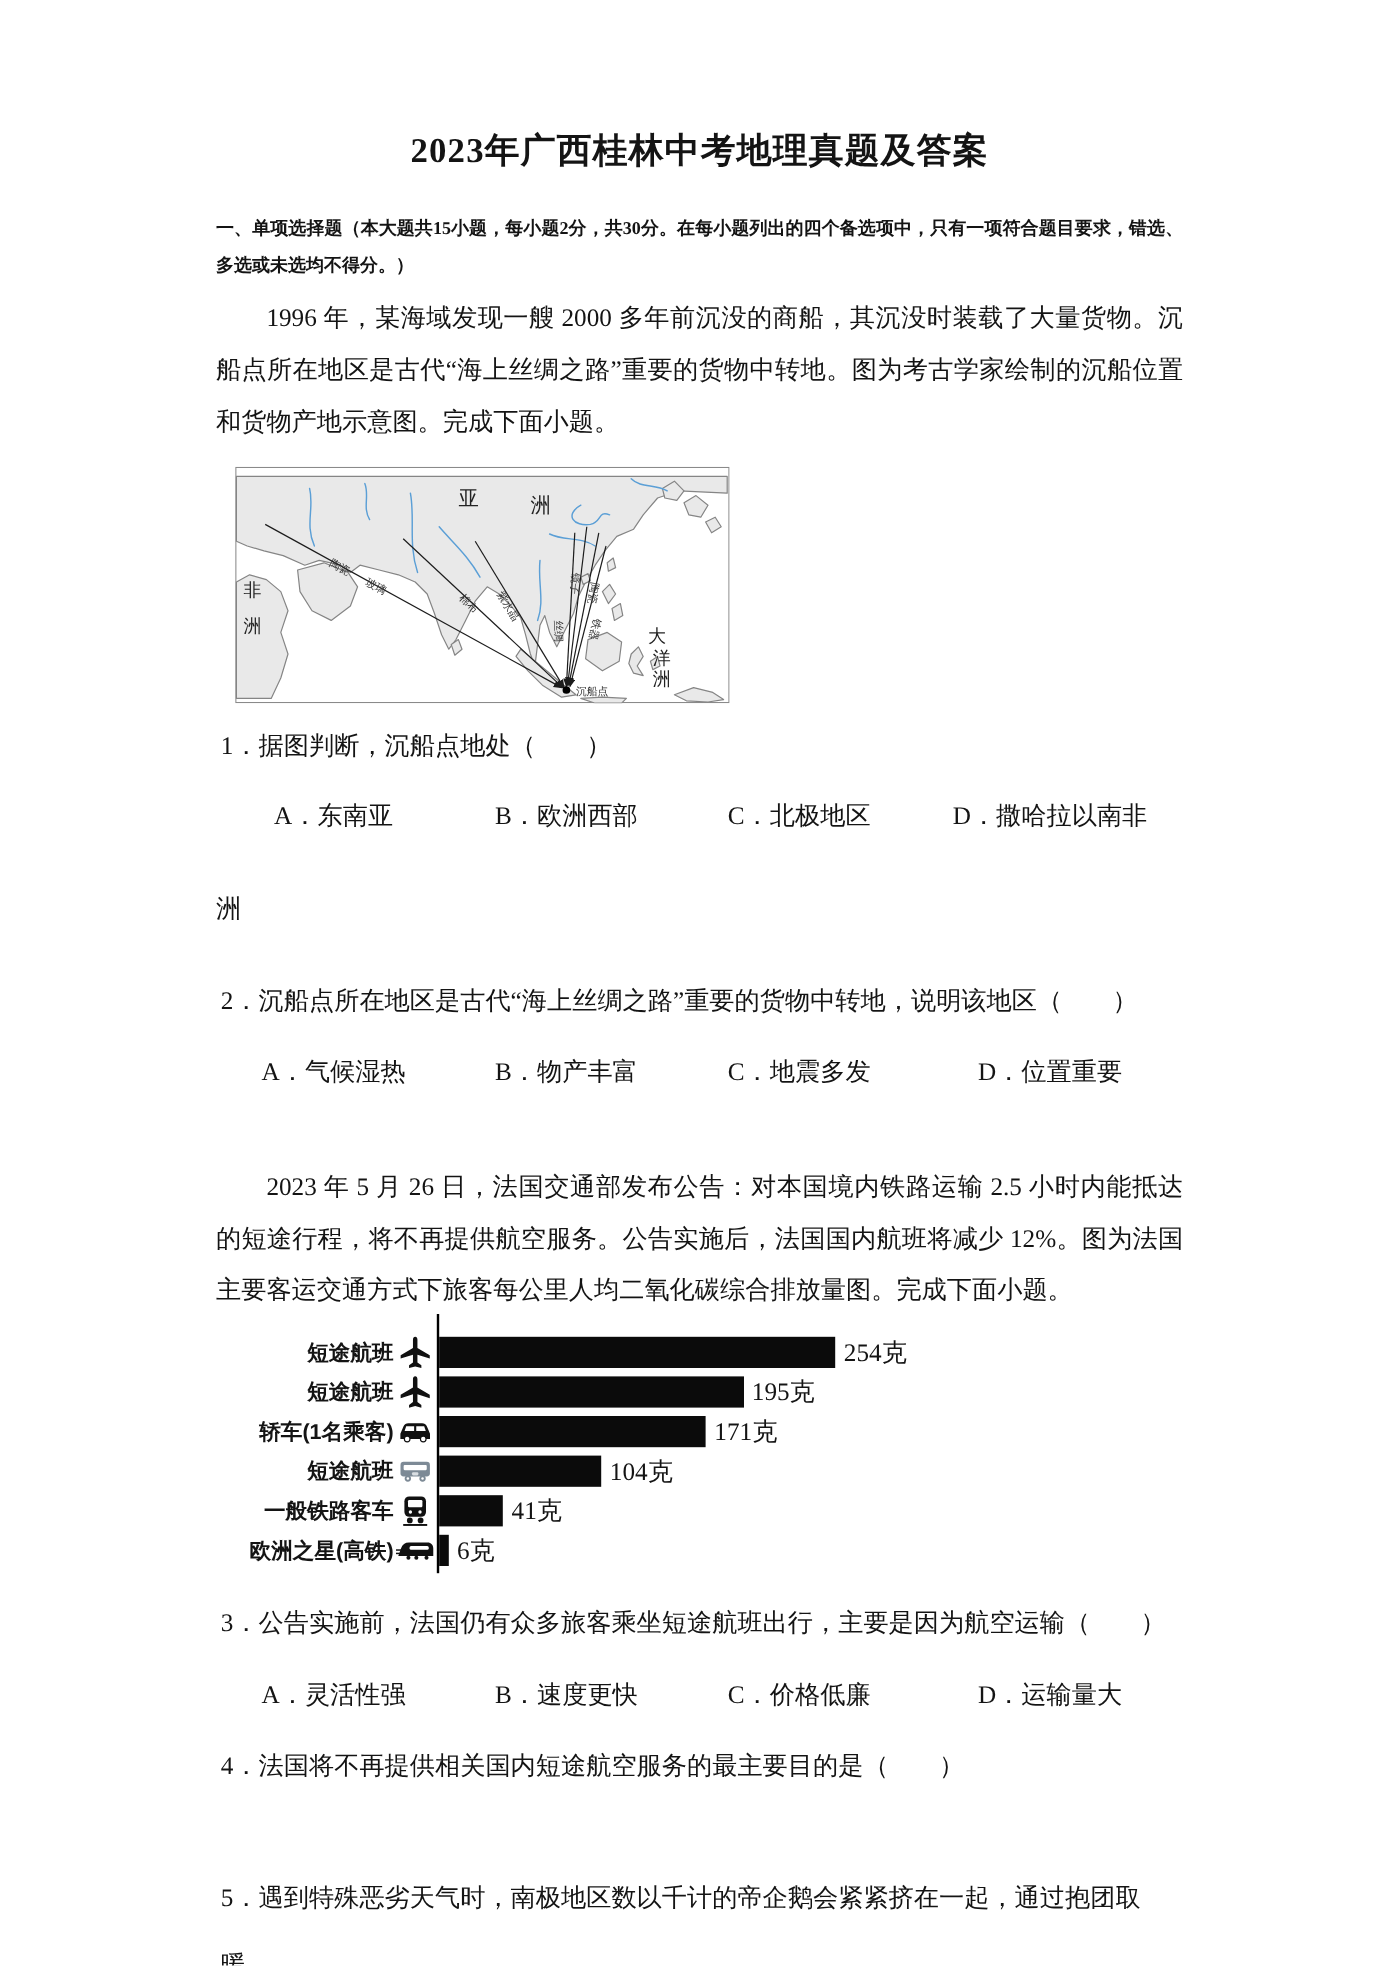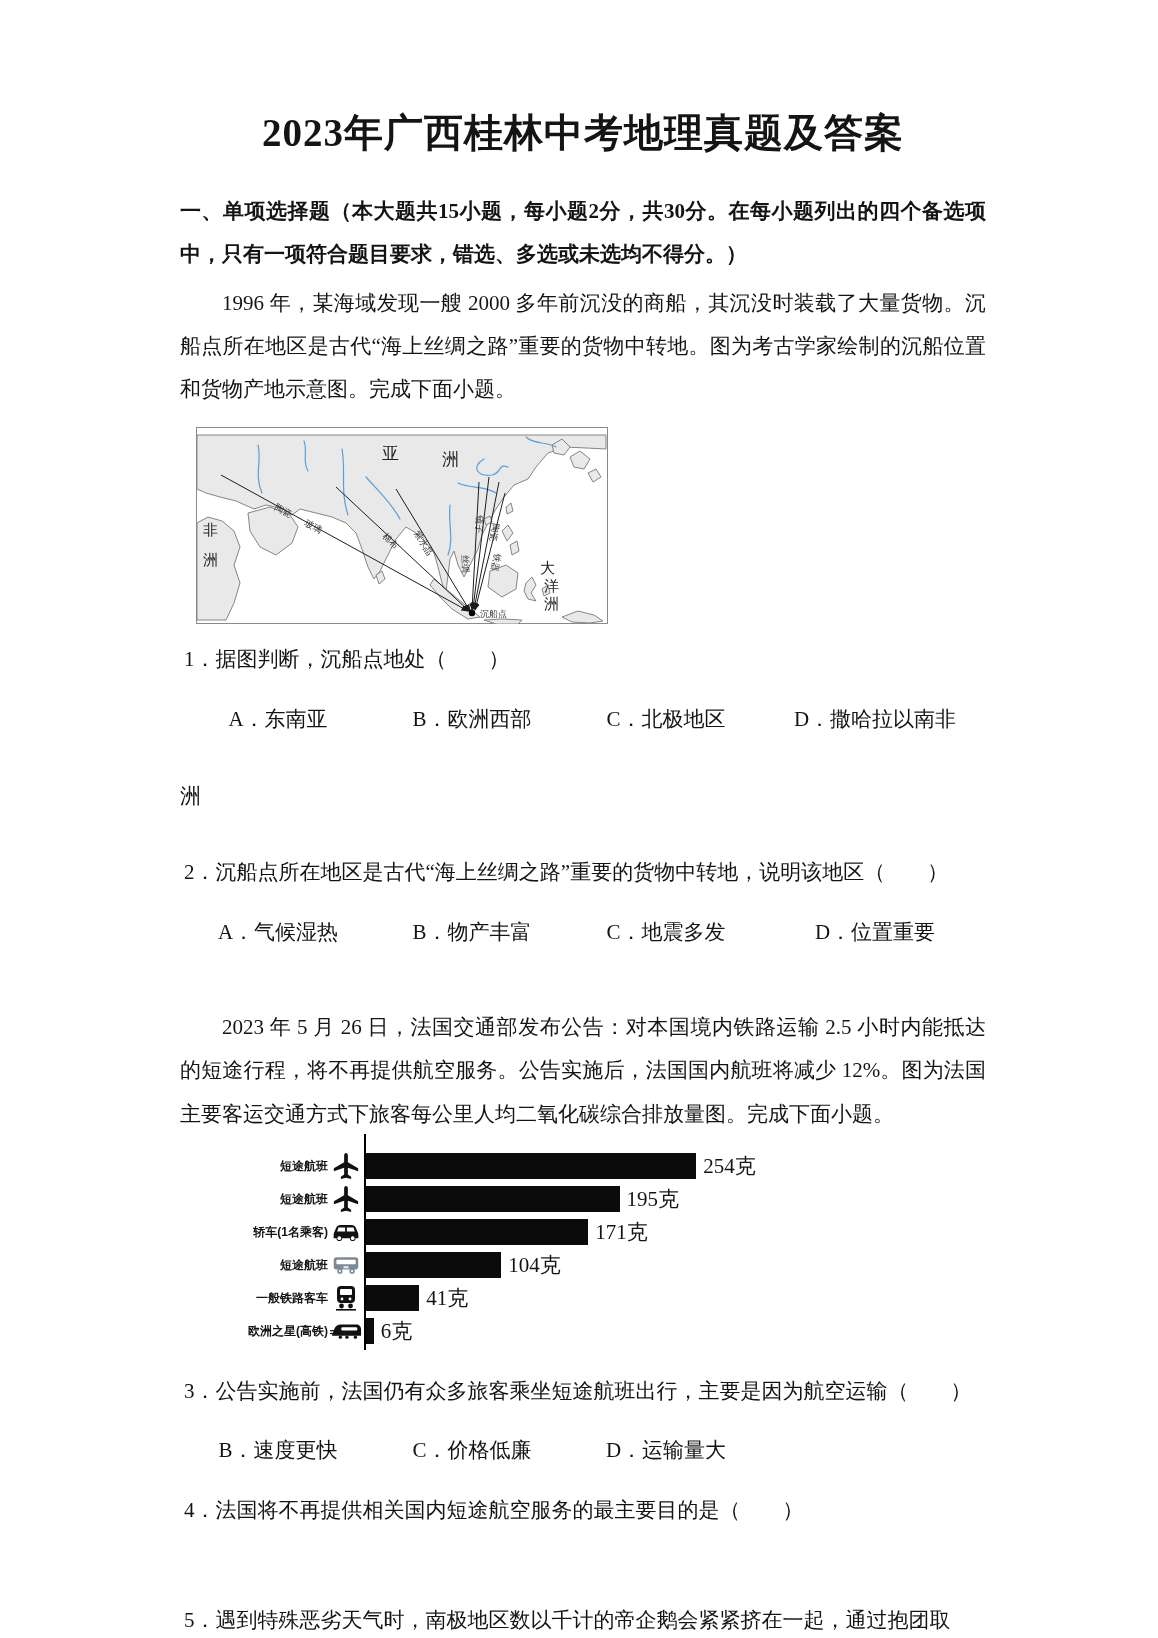--- a/index.html
+++ b/index.html
@@ -2,25 +2,25 @@
 <html><head>
 <meta charset="utf-8">
 <style>
   html,body{margin:0;padding:0;background:#ffffff;}
   body{
     width:1158px;height:1638px;position:relative;overflow:hidden;
     font-family:"Liberation Serif","DejaVu Serif",serif;color:#141414;
   }
   .page{padding:106px 172px 0 180px;}
   .doc-title{
-    text-align:center;font-size:39px;font-weight:bold;letter-spacing:1px;
+    text-align:center;font-size:29px;font-weight:bold;letter-spacing:1px;
     margin:0 0 30px 0;
   }
   .section-heading{
-    font-size:21px;font-weight:bold;line-height:2.05;margin:0 0 6px 0;
+    font-size:15px;font-weight:bold;line-height:2.05;margin:0 0 6px 0;
     text-align:justify;
   }
   .passage{
     font-size:21px;line-height:2.05;text-indent:2em;margin:0;
     text-align:justify;
   }
   .map-fig{margin:16px 0 8px 16px;width:412px;}
   .map-fig svg{display:block;}
   .qline{font-size:21px;line-height:2.65;margin:4px;}
   .opt-row{
@@ -31,21 +31,21 @@
   .overflow-line{font-size:21px;line-height:2.65;}
   .gap-lg{height:46px;}
 
   
   .chart{position:relative;margin:14px 0 16px 0;width:620px;}
   .chart-axis{position:absolute;left:184px;top:-16px;bottom:-2px;width:2px;background:#000;}
   .crow{display:flex;align-items:center;height:33px;}
   .clabel{
     width:148px;text-align:right;flex:0 0 148px;
     font-family:"Liberation Sans","DejaVu Sans",sans-serif;
-    font-weight:bold;font-size:12px;letter-spacing:0;white-space:nowrap;
+    font-weight:bold;font-size:18px;letter-spacing:0;white-space:nowrap;
   }
   .cicon{width:36px;flex:0 0 36px;display:flex;justify-content:center;align-items:center;}
   .cbar{height:26px;background:#0b0b0b;margin-left:2px;flex:0 0 auto;}
   .cval{margin-left:7px;font-size:21px;white-space:nowrap;}
 
   .map-land{fill:#e9e9e9;stroke:#858585;stroke-width:1;stroke-linejoin:round;}
   .map-river{fill:none;stroke:#5b9fd6;stroke-width:1.2;stroke-linecap:round;}
   .map-arrow{stroke:#1c1c1c;stroke-width:1;}
   .map-route-label{font-size:9px;fill:#333;font-family:"Liberation Serif",serif;}
   .map-cont-label{fill:#222;font-family:"Liberation Serif",serif;}
@@ -257,20 +257,21 @@
           <rect x="0" y="10" width="3.4" height="1.3" fill="#111"></rect>
         </svg>
       </span>
       <span class="cbar" style="width: 7.8px; background: rgb(11, 11, 11);"></span>
       <span class="cval">6克</span>
     </div>
   </div>
 
   <p class="qline"><span>3．</span><span>公告实施前，法国仍有众多旅客乘坐短途航班出行，主要是因为航空运输（　　）</span></p>
   <div class="opt-row">
+    <span class="opt"><span>A．</span><span>灵活性强</span></span>
     <span class="opt"><span>B．</span><span>速度更快</span></span>
     <span class="opt"><span>C．</span><span>价格低廉</span></span>
     <span class="opt"><span>D．</span><span>运输量大</span></span>
   </div>
 
   <p class="qline"><span>4．</span><span>法国将不再提供相关国内短途航空服务的最主要目的是（　　）</span></p>
 
   <div class="gap-lg"></div>
 
   <p class="qline"><span>5．</span><span>遇到特殊恶劣天气时，南极地区数以千计的帝企鹅会紧紧挤在一起，通过抱团取暖，</span></p>

